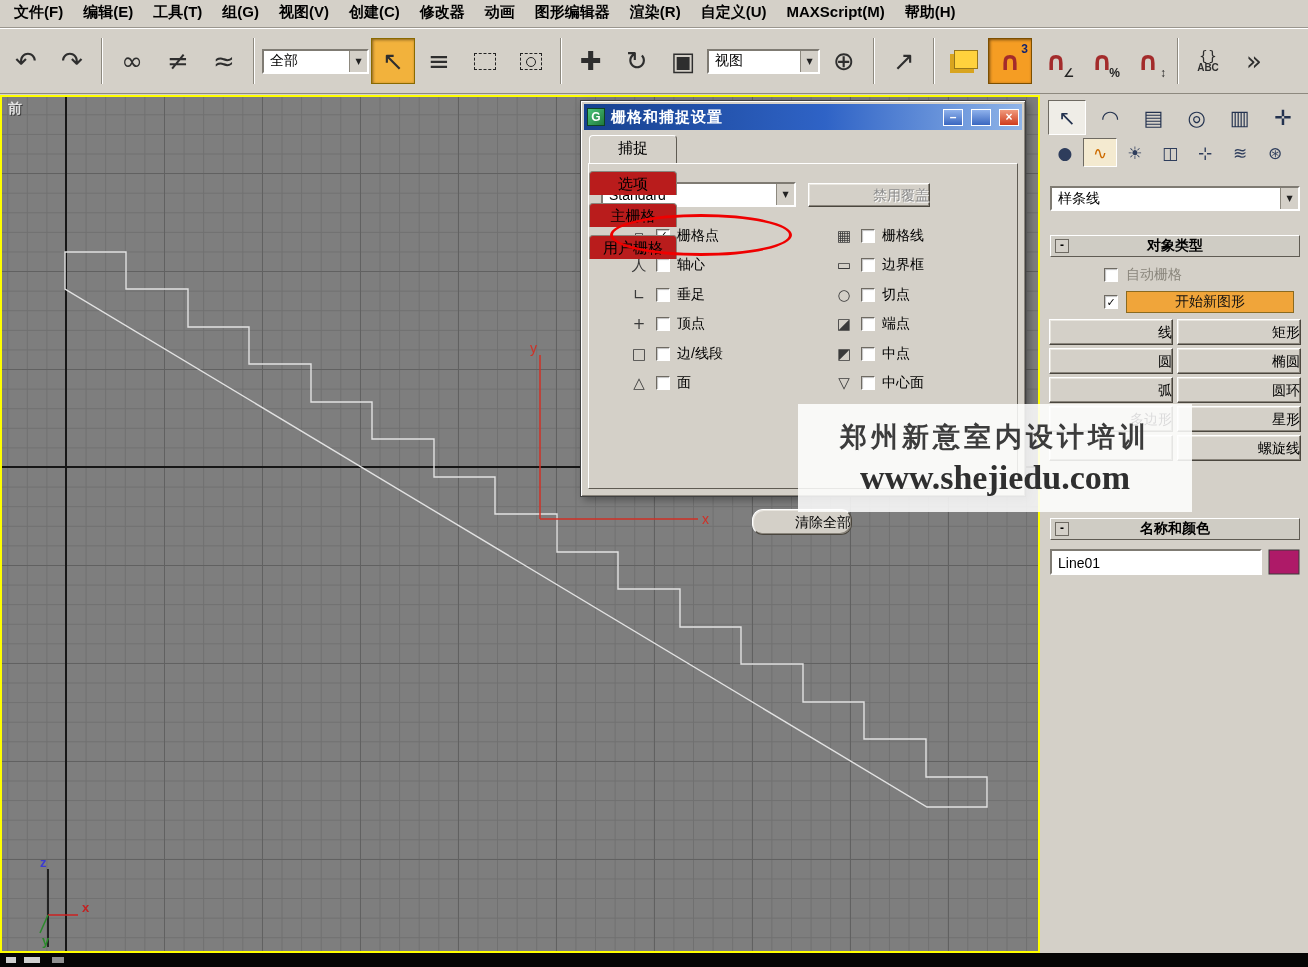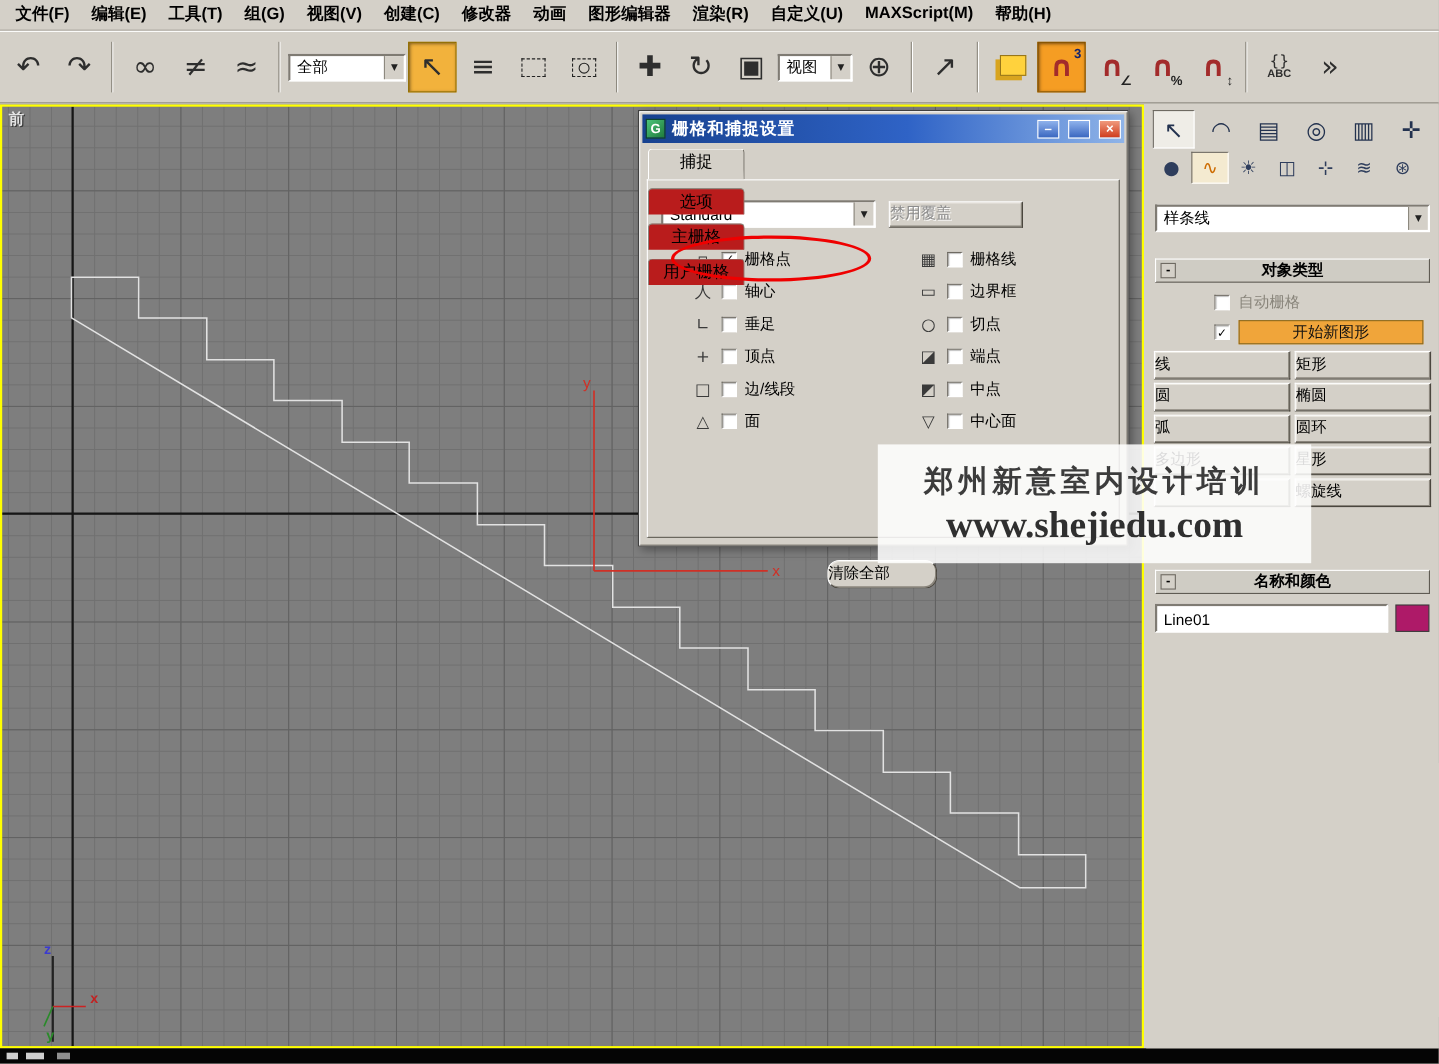--- a/index.html
+++ b/index.html
@@ -48,21 +48,21 @@
     height:25px; background:#fff; display:flex; align-items:center; flex:0 0 auto;
     border:2px solid; border-color:#7f7b73 #ffffff #ffffff #7f7b73; cursor:default;
   }
   .combo .combo-text { flex:1; font-size:14px; padding:0 6px; overflow:hidden; }
   .combo .combo-arrow {
     width:18px; height:100%; background:#d4d0c8; display:flex; align-items:center; justify-content:center;
     border-left:1px solid #8d897f; font-size:8px; color:#222;
   }
   .combo .combo-arrow::after { content:"▼"; font-family:"DejaVu Sans",sans-serif; }
   .w-filter { width:107px; }
-  .w-ref { width:68px; }
+  .w-ref { width:113px; }
 
   
   .viewport {
     position:absolute; left:0; top:95px; width:1040px; height:858px;
     border:2px solid #ffff00;
     background-color:#7e7e7e;
     background-image:
       linear-gradient(to right,#616161 1px,transparent 1px),
       linear-gradient(to bottom,#616161 1px,transparent 1px),
       linear-gradient(to right,#707070 1px,transparent 1px),
@@ -103,24 +103,23 @@
     background:#b91c1c; border:1px solid #8a857c; border-bottom:none; border-radius:4px 4px 0 0; cursor:default;
   }
   .tab.active { height:28px; margin-top:0; background:#d4d0c8; border-color:#fff #5f5b53 #d4d0c8 #fff; font-weight:400; position:relative; z-index:3; }
   .tabpage {
     position:absolute; left:7px; right:7px; top:62px; bottom:7px;
     border:1px solid; border-color:#ffffff #5f5b53 #5f5b53 #ffffff; background:#d4d0c8;
   }
   .std-row { display:flex; align-items:center; gap:12px; margin:18px 12px 0; }
   .w-std { width:195px; }
   .btn {
-    background:#d4d0c8; font-size:14px; text-align:left; cursor:default;
+    background:#d4d0c8; font-size:14px; text-align:right; cursor:default;
     border:1px solid; border-color:#ffffff #4a463e #4a463e #ffffff;
     box-shadow: inset -1px -1px 0 #8a857c, inset 1px 1px 0 #e9e6df;
-    font-family: Liberation Mono, monospace;
   }
   .btn.disabled { color:#8c8c8c; text-shadow:1px 1px 0 #fff; }
   .ovr-btn { width:122px; height:24px; line-height:22px; }
   .snap-grid { display:grid; grid-template-columns: 205px 185px; padding:14px 0 0 40px; }
   .snap-row { display:flex; align-items:center; gap:7px; height:29.5px; }
   .snap-ico { width:20px; text-align:center; font-size:15px; color:#3a3a3a; }
   .cb {
     width:14px; height:14px; background:#fff; flex:0 0 auto;
     border:1px solid; border-color:#6e6a62 #ffffff #ffffff #6e6a62;
     box-shadow: inset 1px 1px 1px rgba(0,0,0,.25);

